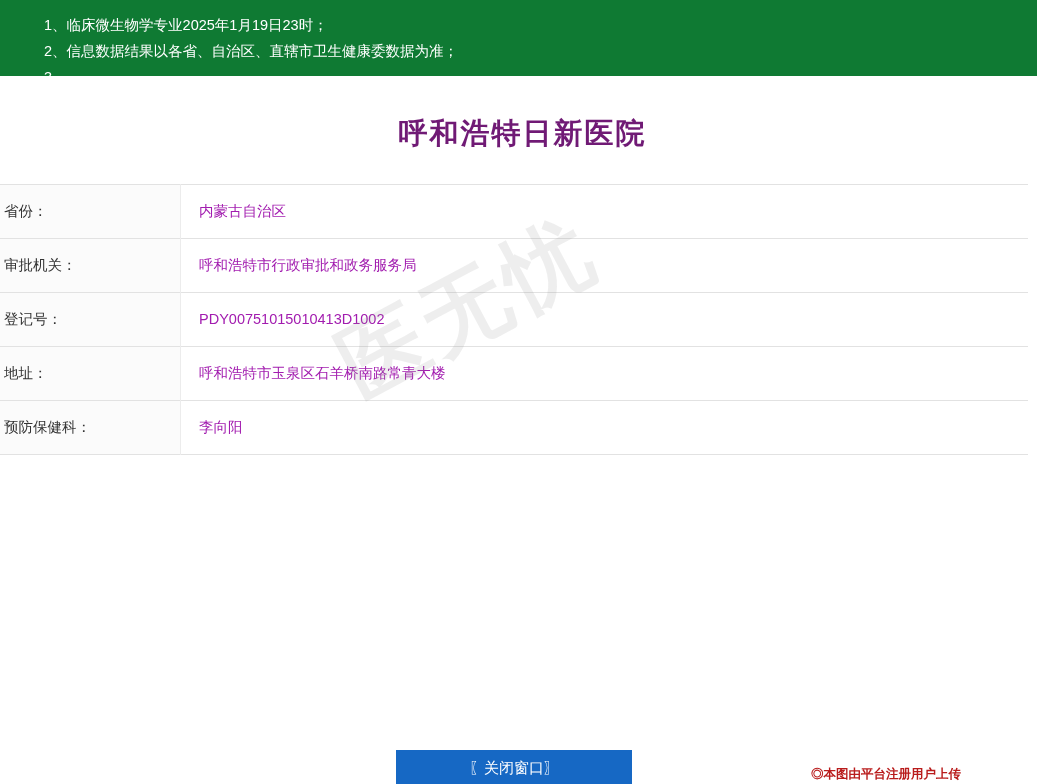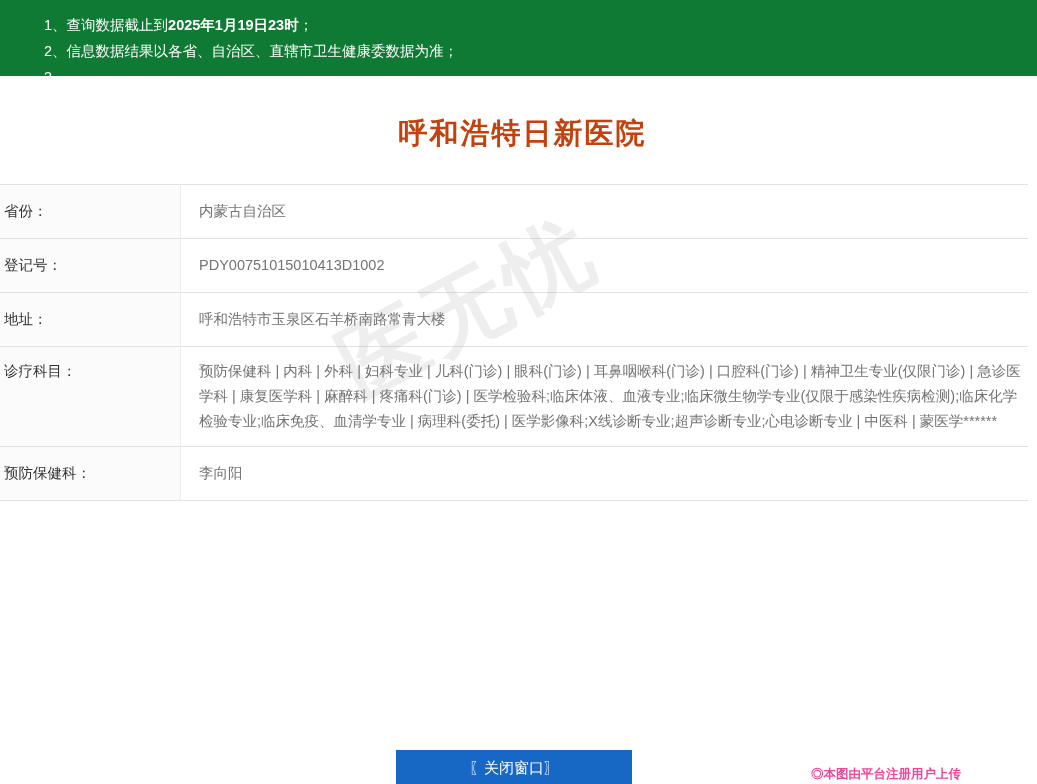--- a/index.html
+++ b/index.html
@@ -31,28 +31,28 @@
     font-size: 14.5px;
     line-height: 26px;
     padding-left: 44px;
   }
   .notice-num {
     white-space: nowrap;
   }
   .notice-text {
     white-space: nowrap;
   }
-  .notice-text b { font-weight: bold; }
+  .notice-text b { font-weight: normal; }
 
   
   .title {
     text-align: center;
     font-size: 29px;
     font-weight: bold;
-    color: #c2410c;
+    color: #701a75;
     letter-spacing: 2px;
     padding: 38px 0 30px 8px;
   }
 
   
   .info-table {
     width: 1028px;
     border-collapse: collapse;
     table-layout: fixed;
   }
@@ -68,21 +68,21 @@
   }
   td.label {
     width: 170px;
     padding-left: 4px;
     color: #333333;
     background: #fbfbfb;
     border-right: 1px solid #ececec;
   }
   td.value {
     padding-left: 18px;
-    color: #737373;
+    color: #a21caf;
     word-break: break-all;
   }
   tr.tall td { padding-top: 12px; padding-bottom: 12px; }
 
   
   .watermark {
     position: absolute;
     left: 330px;
     top: 250px;
     font-size: 86px;
@@ -117,32 +117,32 @@
     line-height: 34px;
     cursor: pointer;
     font-family: "Liberation Sans", sans-serif;
   }
   .upload-note {
     position: absolute;
     right: 2px;
     bottom: 1px;
     font-size: 12.5px;
     font-weight: bold;
-    color: #ec4899;
+    color: #b91c1c;
     white-space: nowrap;
     text-align: center;
   }
 </style>
 </head>
 <body>
 
 <div class="notice">
   <div class="notice-line">
     <span class="notice-num">1、</span>
-    <span class="notice-text"><span>查询数据截止到</span><b>2025年1月19日23时</b><span>；</span></span>
+    <span class="notice-text"><span>临床微生物学专业</span><b>2025年1月19日23时</b><span>；</span></span>
   </div>
   <div class="notice-line">
     <span class="notice-num">2、</span>
     <span class="notice-text"><span>信息数据结果以各省、自治区、直辖市卫生健康委数据为准；</span><b></b><span></span></span>
   </div>
   <div class="notice-line">
     <span class="notice-num">3、</span>
   </div>
 </div>
 
@@ -150,30 +150,30 @@
 
 <div class="watermark">医无忧</div>
 
 <table class="info-table">
   <tbody>
     <tr>
       <td class="label">省份：</td>
       <td class="value">内蒙古自治区</td>
     </tr>
     <tr>
+      <td class="label">审批机关：</td>
+      <td class="value">呼和浩特市行政审批和政务服务局</td>
+    </tr>
+    <tr>
       <td class="label">登记号：</td>
       <td class="value">PDY00751015010413D1002</td>
     </tr>
     <tr>
       <td class="label">地址：</td>
       <td class="value">呼和浩特市玉泉区石羊桥南路常青大楼</td>
-    </tr>
-    <tr class="tall">
-      <td class="label">诊疗科目：</td>
-      <td class="value">预防保健科 | 内科 | 外科 | 妇科专业 | 儿科(门诊) | 眼科(门诊) | 耳鼻咽喉科(门诊) | 口腔科(门诊) | 精神卫生专业(仅限门诊) | 急诊医学科 | 康复医学科 | 麻醉科 | 疼痛科(门诊) | 医学检验科;临床体液、血液专业;临床微生物学专业(仅限于感染性疾病检测);临床化学检验专业;临床免疫、血清学专业 | 病理科(委托) | 医学影像科;X线诊断专业;超声诊断专业;心电诊断专业 | 中医科 | 蒙医学******</td>
     </tr>
     <tr>
       <td class="label">预防保健科：</td>
       <td class="value">李向阳</td>
     </tr>
   </tbody>
 </table>
 
 <div class="footer">
   <button class="close-btn">〖关闭窗口〗</button>

